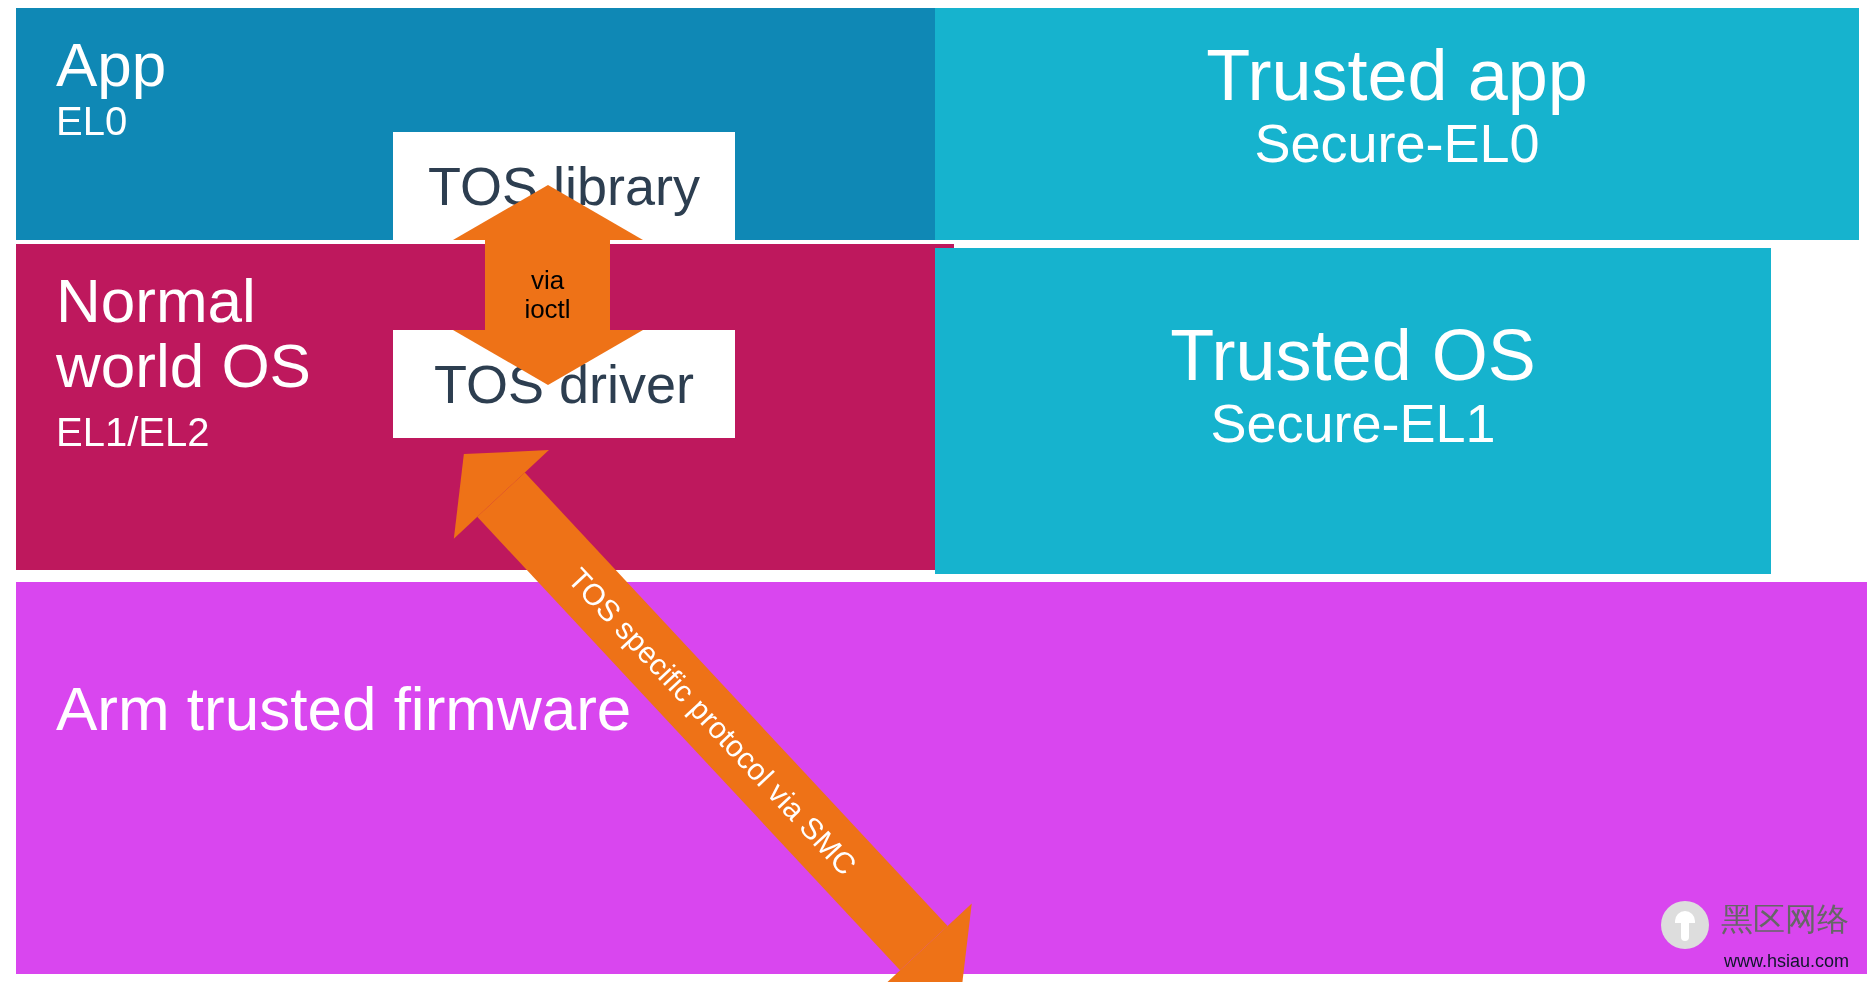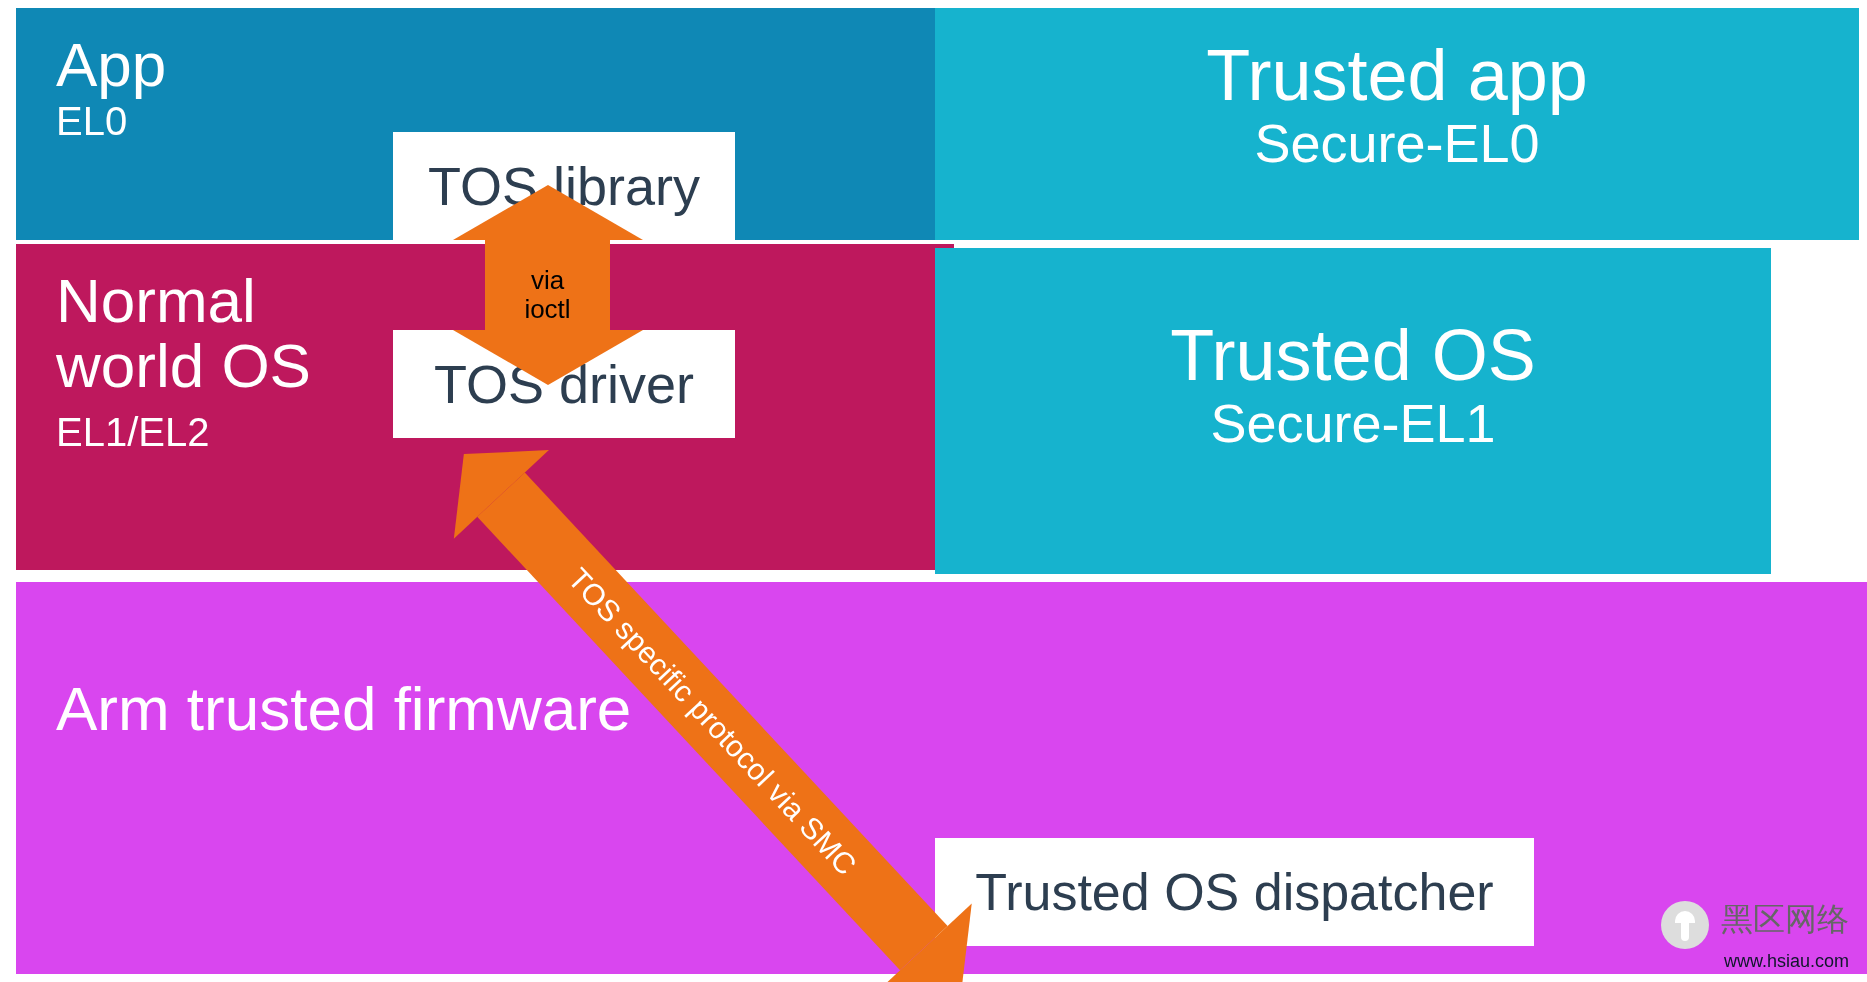--- a/index.html
+++ b/index.html
@@ -110,23 +110,20 @@
   </div>
 
   <div class="box tos-lib label-dark">
     <div style="font-size:54px; line-height:108px">TOS library</div>
   </div>
 
   <div class="box tos-drv label-dark">
     <div style="font-size:54px; line-height:108px">TOS driver</div>
   </div>
 
-  <div class="box dispatcher label-dark">
-    <div style="font-size:52px; line-height:108px">Trusted OS dispatcher</div>
-  </div>
 
   <div class="arrow-vert ioctl-arrow">
     <div style="white-space:pre-line">via
 ioctl</div>
   </div>
 
   <div class="diag-wrap">
     <div class="diag-head1"></div>
     <div class="diag-body">TOS specific protocol via SMC</div>
     <div class="diag-head2"></div>

